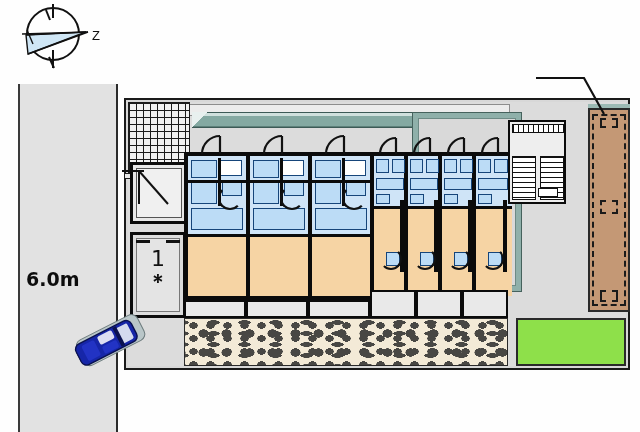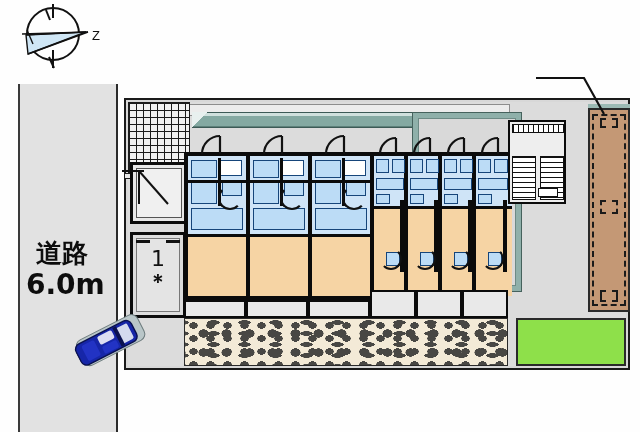--- a/index.html
+++ b/index.html
@@ -121,21 +121,21 @@
   .stallStar{position:absolute;left:130px;top:268px;width:56px;text-align:center;
         font-size:20px;color:#111;font-weight:700;}
 
   
   .car{position:absolute;left:74px;top:324px;width:74px;height:34px;
        transform:rotate(-27deg);}
 
   
   .lbl-gomi{left:4px;top:154px;font-size:25px;letter-spacing:1px;}
   .lbl-road{left:36px;top:236px;font-size:26px;}
-  .lbl-road2{left:26px;top:268px;font-size:28px;}
+  .lbl-road2{left:26px;top:268px;font-size:19px;}
   .lbl-bike{left:356px;top:58px;font-size:25px;letter-spacing:0px;}
   .lbl-note{left:176px;top:392px;font-size:23px;}
   .lbl-id{left:540px;top:394px;font-size:24px;font-weight:400;letter-spacing:1px;}
 
   .leader{position:absolute;background:#111;}
 </style>
 </head>
 <body>
 
 <div id="stage">
@@ -330,21 +330,20 @@
   <div class="walk" style="left:308px;top:300px;width:62px;height:18px;"></div>
   <div class="walk" style="left:370px;top:290px;width:46px;height:28px;"></div>
   <div class="walk" style="left:416px;top:290px;width:46px;height:28px;"></div>
   <div class="walk" style="left:462px;top:290px;width:46px;height:28px;"></div>
 
   <div class="gravel"></div>
   <div class="lawn"></div>
 
   <div class="leader" style="left:122px;top:170px;width:22px;height:2px;"></div>
 
-  <div class="lbl lbl-road">道路</div>
   <div class="lbl lbl-road2">6.0m</div>
 
   <div class="abs" style="left:536px;top:70px;width:72px;height:46px;">
     <svg width="72" height="46" viewBox="0 0 72 46">
       <polyline points="0,8 48,8 68,44" fill="none" stroke="#111" stroke-width="2.2"></polyline>
     </svg>
   </div>
 
 
 </div>

